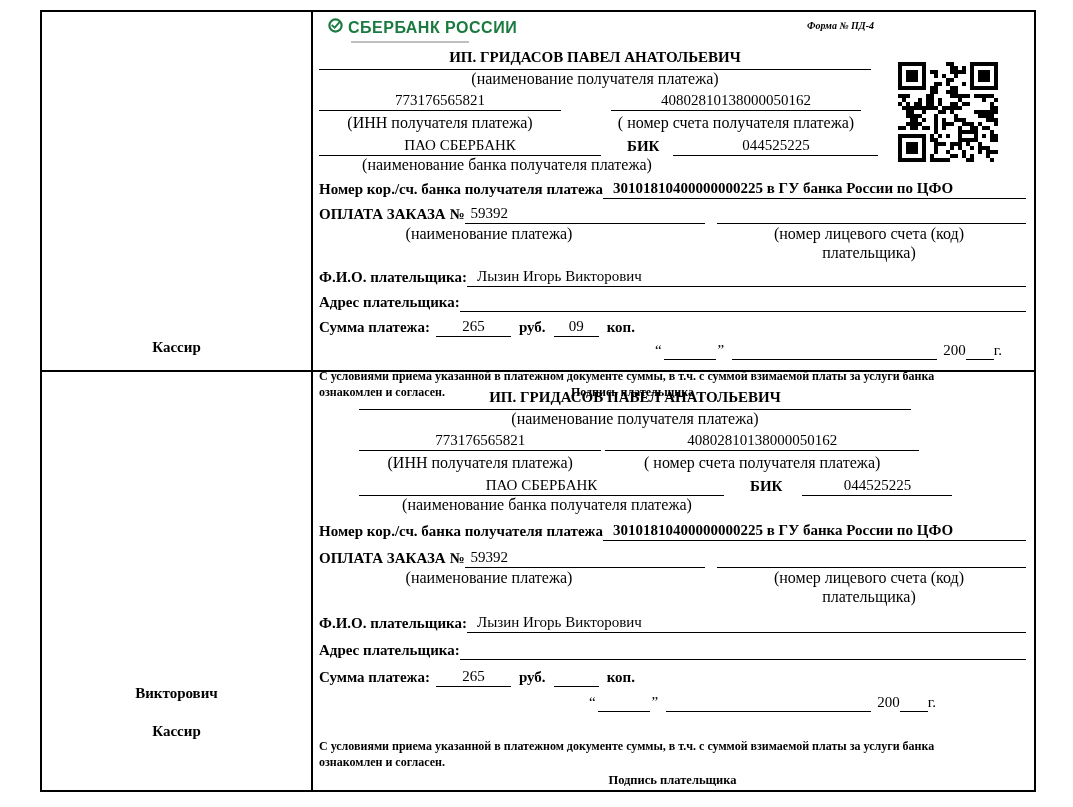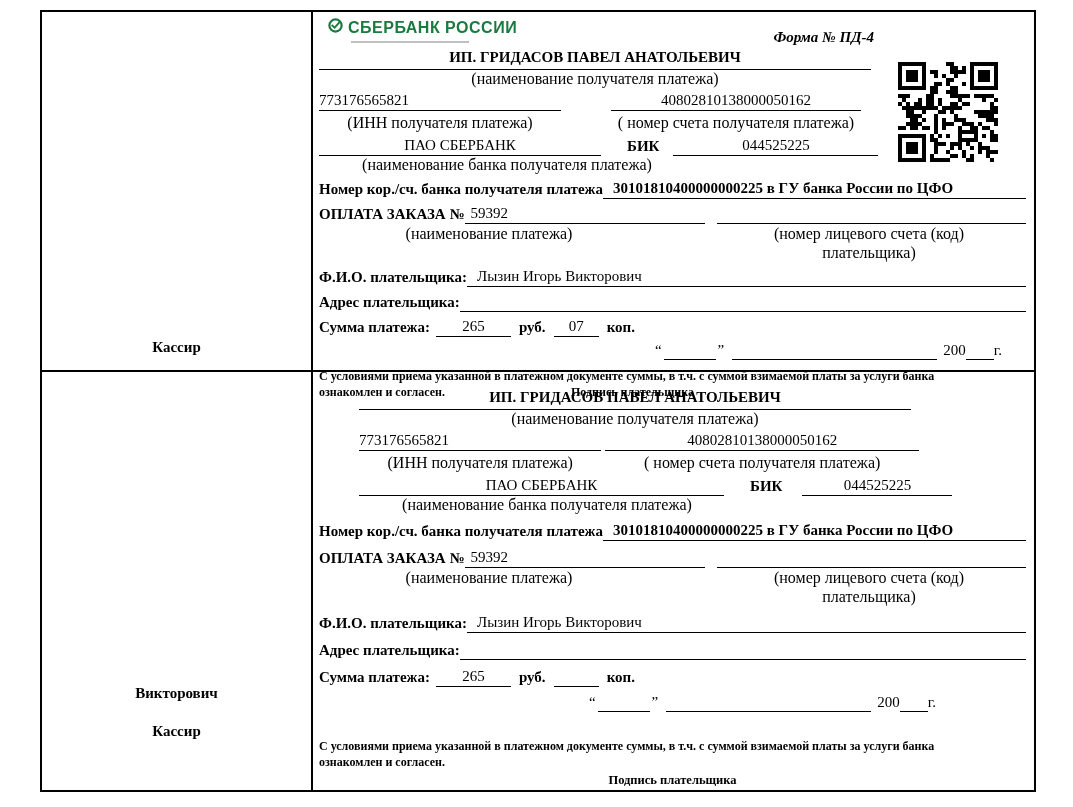--- a/index.html
+++ b/index.html
@@ -29,28 +29,28 @@
   .u { border-bottom: 1px solid #000; }
   .bold { font-weight: bold; }
   .hint { font-size: 16px; text-align: center; display: block; line-height: 1.15; }
 
   
   .hdr-row { position: relative; height: 26px; }
   .logo { position: absolute; left: 8px; top: 1px; }
   .logo-main { display: flex; align-items: center; gap: 4px; }
   .logo-text { color: #1B7A3F; font-weight: bold; font-size: 16px; letter-spacing: 0.5px; font-family: "Liberation Sans", sans-serif; }
   .logo-sub { height: 2px; width: 118px; background: #bfbfbf; margin: 2px 0 0 24px; }
-  .form-title { position: absolute; right: 152px; top: 12px; font-weight: bold; font-style: italic; font-size: 15px; }
+  .form-title { position: absolute; right: 152px; top: 4px; font-weight: bold; font-style: italic; font-size: 10px; }
   .qr { position: absolute; top: 50px; right: 36px; width: 100px; height: 100px; }
 
   
   .name { width: 552px; text-align: center; font-weight: bold; height: 22px; margin-top: 6px; }
   .hint-name { width: 552px; }
   .row2 { display: flex; width: 560px; margin-top: 3px; }
-  .f-inn { width: 242px; display: block; height: 20px; }
+  .f-inn { width: 242px; text-align: center; display: block; height: 20px; }
   .f-acc { width: 250px; margin-left: 50px; text-align: center; display: block; height: 20px; }
   .row2 .hint, .rowhints .hint { height: auto; }
   .rowbank { display: flex; align-items: flex-end; margin-top: 3px; }
   .f-bank { width: 282px; text-align: center; height: 20px; }
   .bik-lbl { margin-left: 26px; font-weight: bold; }
   .f-bik { width: 205px; margin-left: 14px; text-align: center; height: 20px; }
   .hint-bank { width: 340px; margin-left: 18px; }
 
   .rowline { display: flex; align-items: flex-end; margin-top: 5px; }
   .lbl-b { font-weight: bold; white-space: nowrap; }
@@ -461,21 +461,21 @@
       </div>
       <div class="rowline">
         <span class="lbl-b">Адрес плательщика:</span>
         <span class="u fill"></span>
       </div>
 
       <div class="rowline">
         <span class="lbl-b">Сумма платежа:</span>
         <span class="u w75">265</span>
         <span class="unit">руб.</span>
-        <span class="u w45">07</span>
+        <span class="u w45">09</span>
         <span class="unit">коп.</span>
       </div>
 
       <div class="daterow">
         <span>“</span>
         <span class="u w50"></span>
         <span>”</span>
         <span class="u w205"></span>
         <span class="yr">200</span>
         <span class="u w28"></span>

